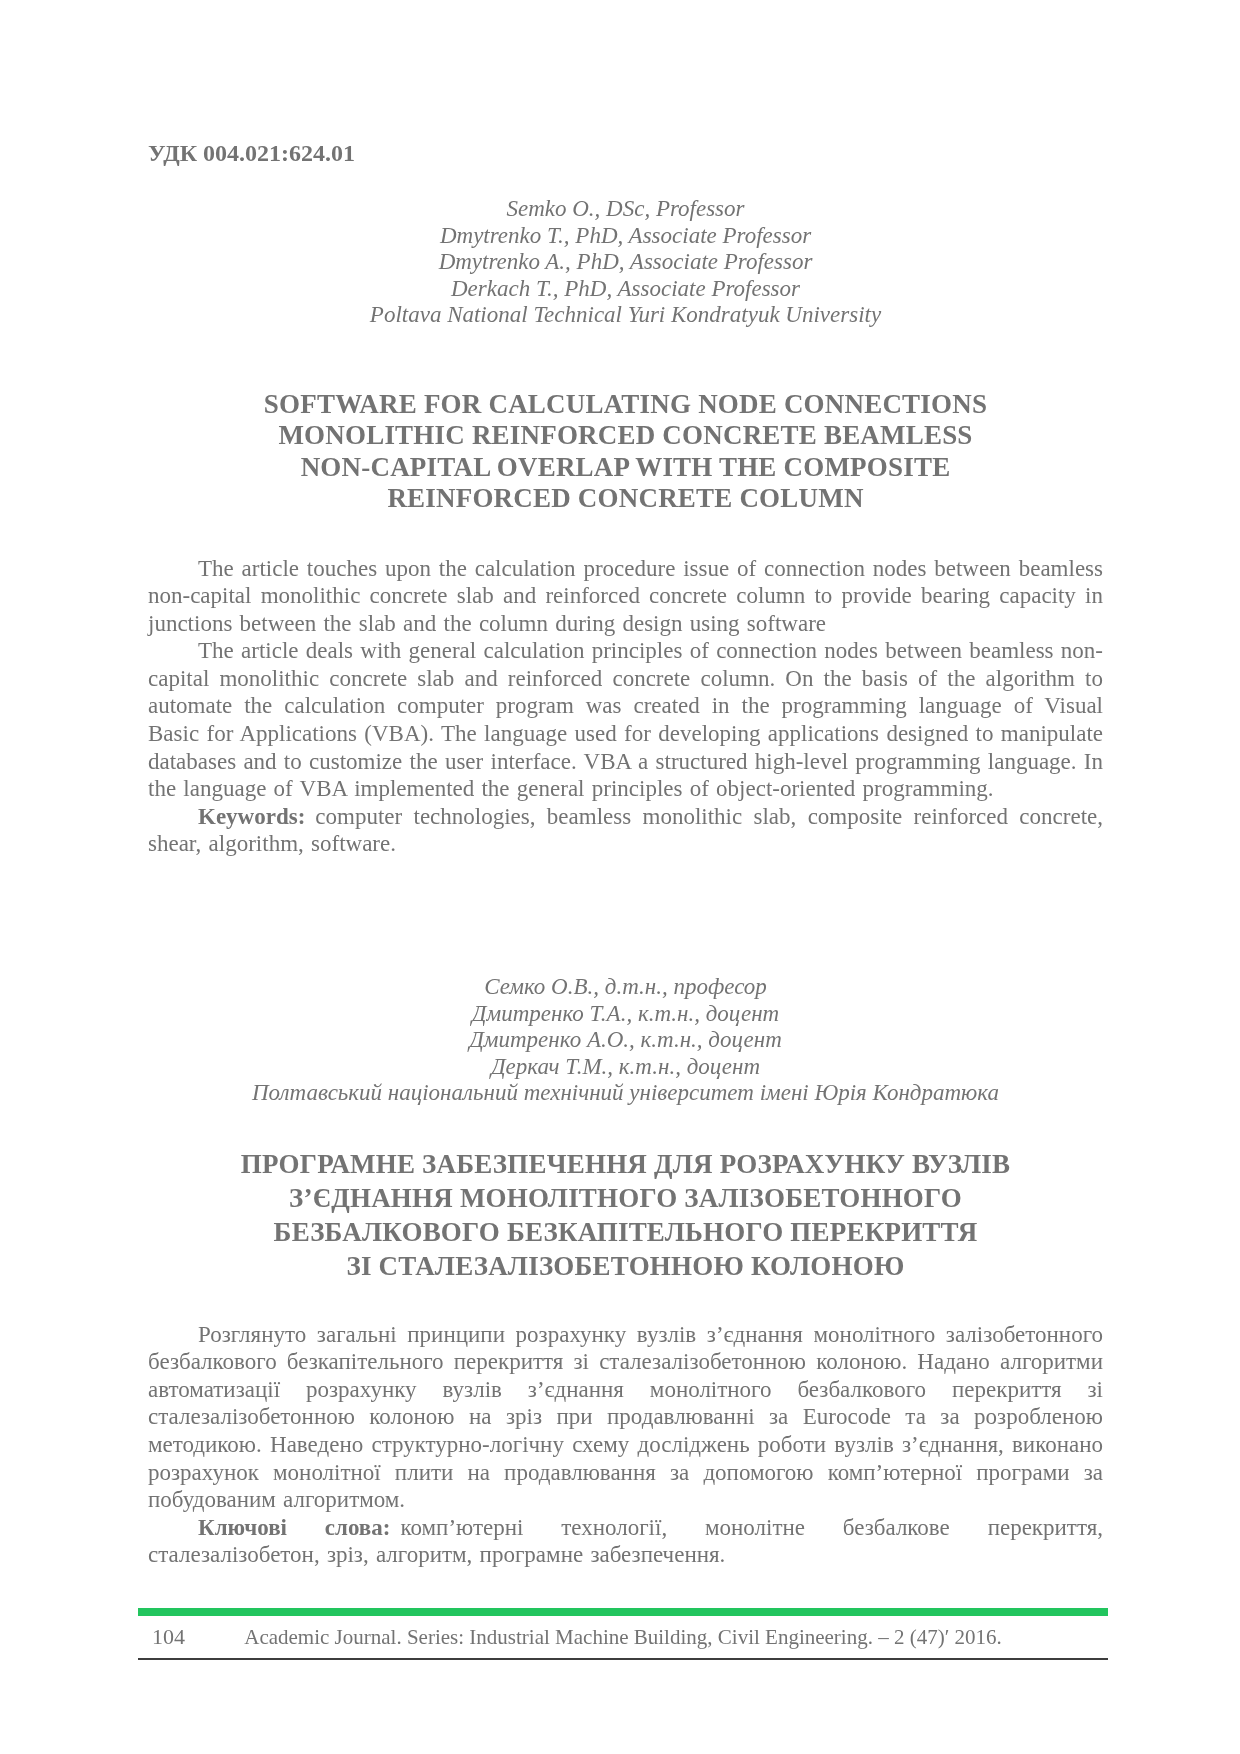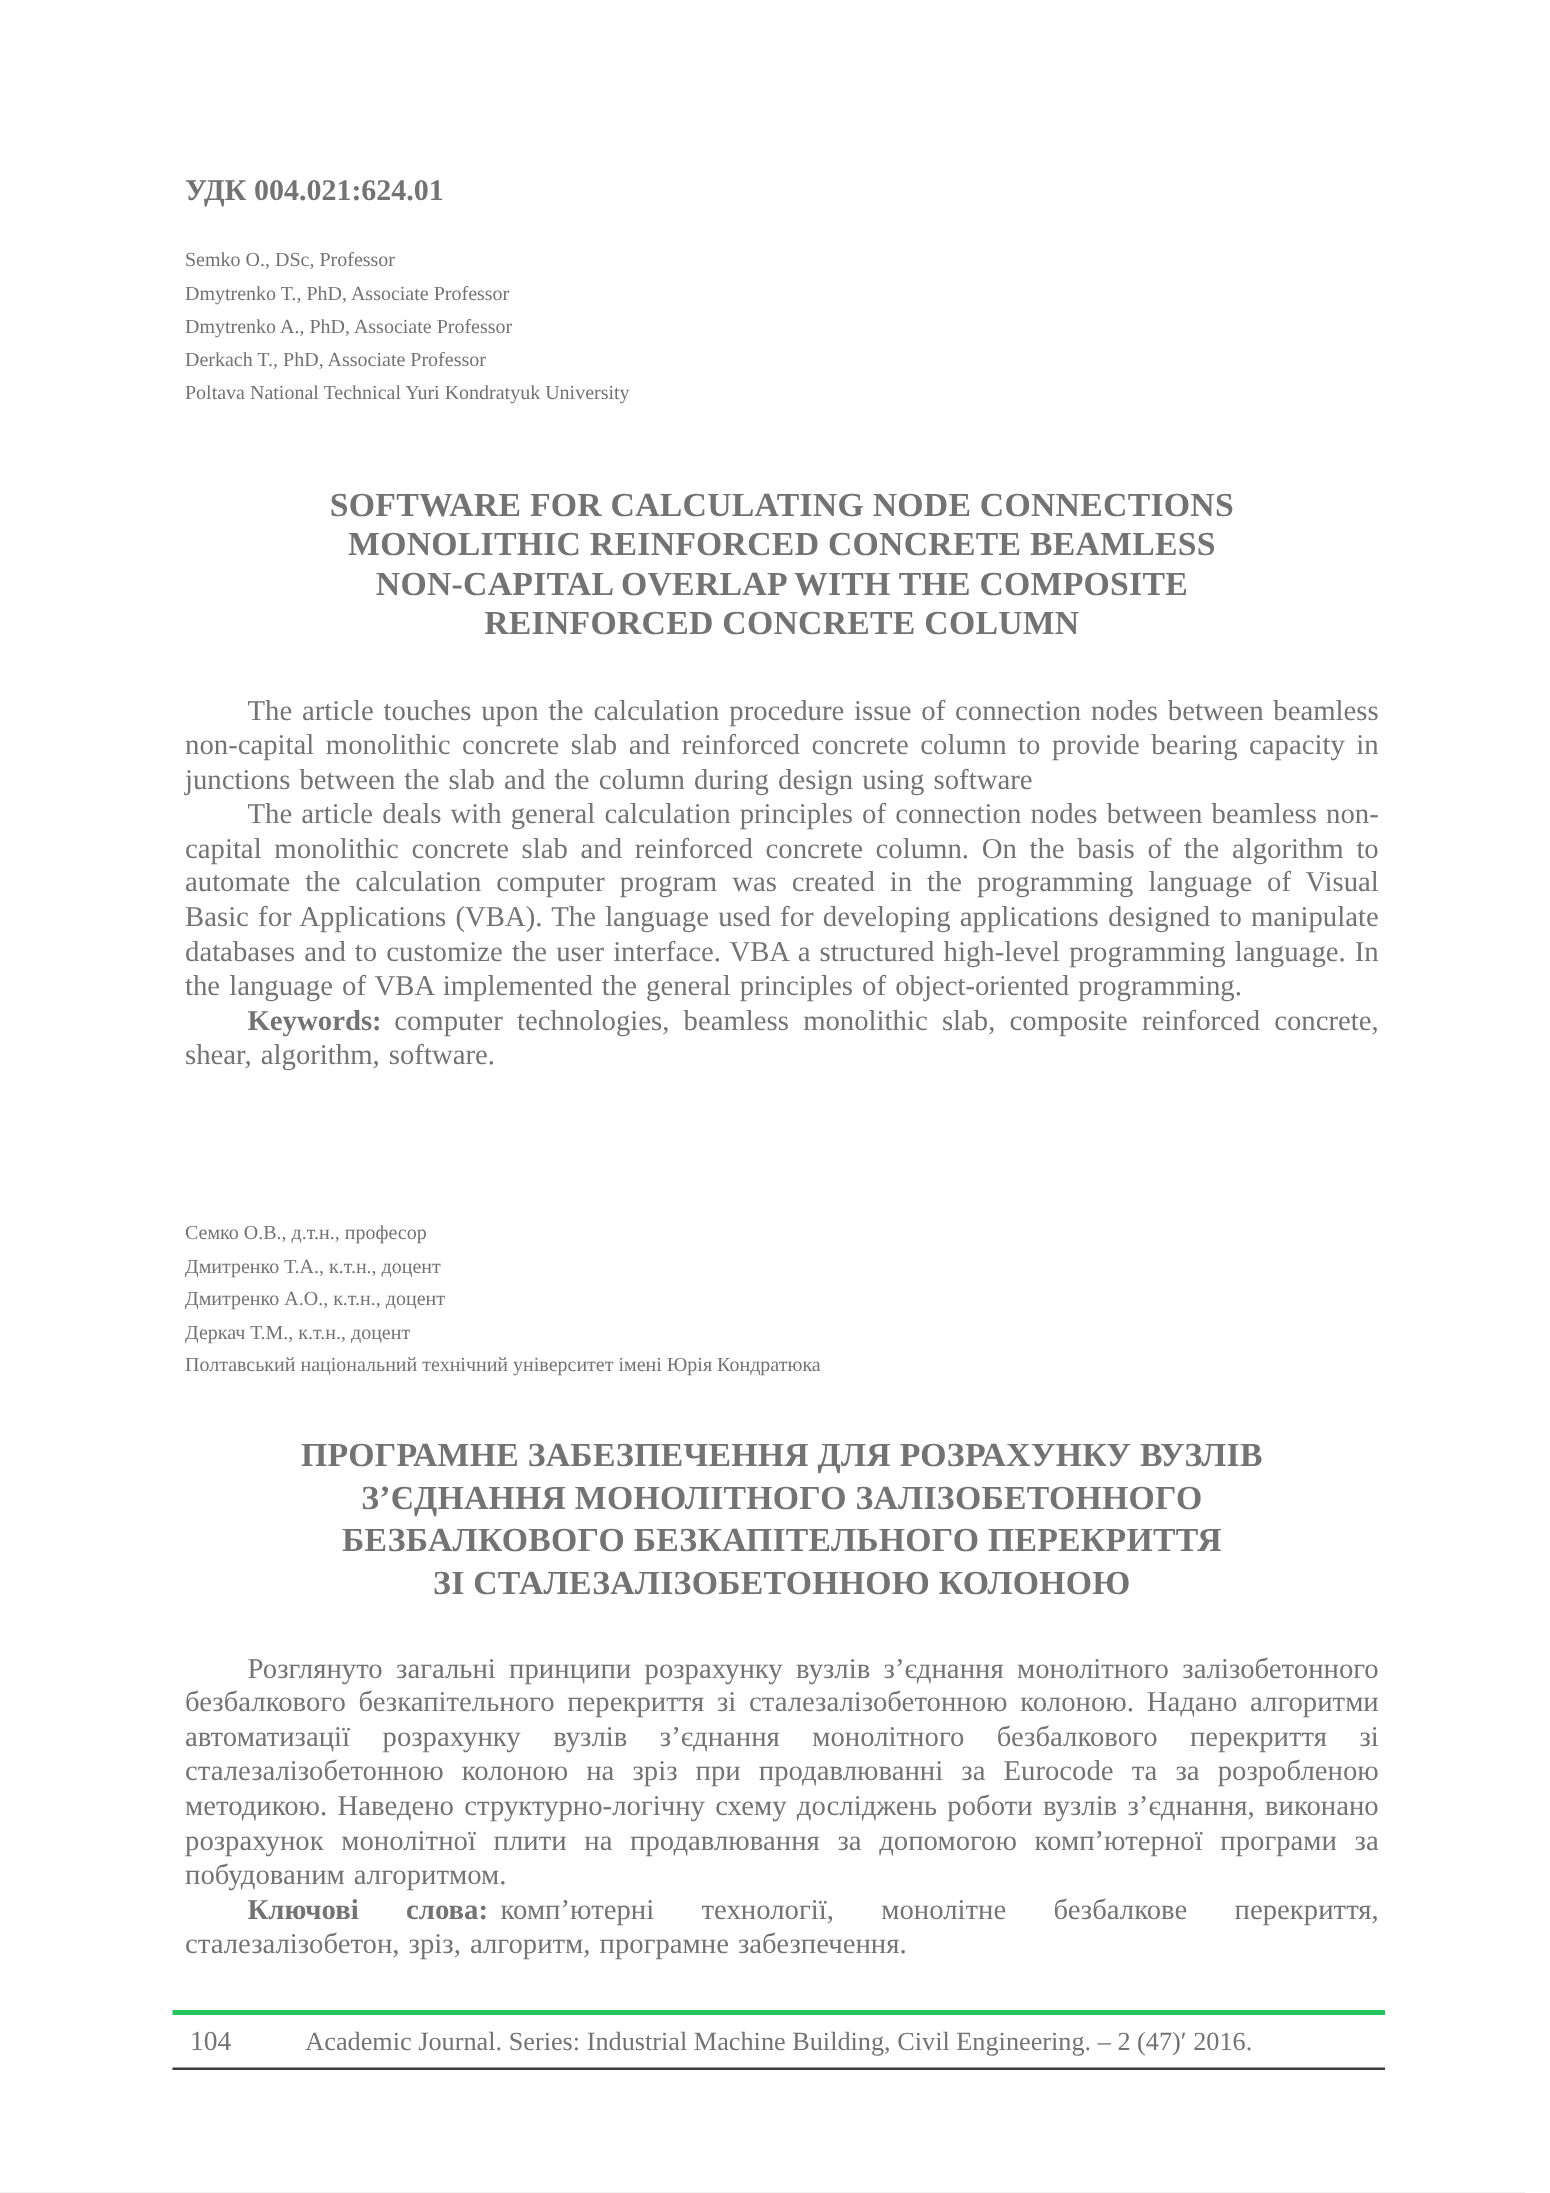--- a/index.html
+++ b/index.html
@@ -19,23 +19,24 @@
     top: 138px;
     width: 955px;
   }
   .udc {
     font-weight: bold;
     font-size: 24px;
     line-height: 30px;
     margin-bottom: 28px;
   }
   .authors {
-    font-size: 16px;
+    font-style: italic;
+    font-size: 23px;
     line-height: 26.5px;
-    text-align: left;
+    text-align: center;
   }
   .authors-en { margin-bottom: 60px; }
   .authors-uk { margin-top: 116px; margin-bottom: 32px; }
   .paper-title {
     font-weight: bold;
     font-size: 27px;
     line-height: 31.5px;
     text-align: center;
     letter-spacing: 0.2px;
     margin-top: 40px;
@@ -49,21 +50,21 @@
     text-align: justify;
     line-height: 27.6px;
     word-spacing: 1.5px;
   }
   .kw-label { font-weight: bold; margin-right: 10px; }
   .footer {
     position: absolute;
     left: 138px;
     top: 1608px;
     width: 970px;
-    border-top: 4px solid #22c55e;
+    border-top: 8px solid #22c55e;
     border-bottom: 2px solid #3d3d3d;
   }
   .footer-row {
     position: relative;
     height: 42px;
     display: flex;
     align-items: center;
     justify-content: center;
     font-size: 21px;
   }

